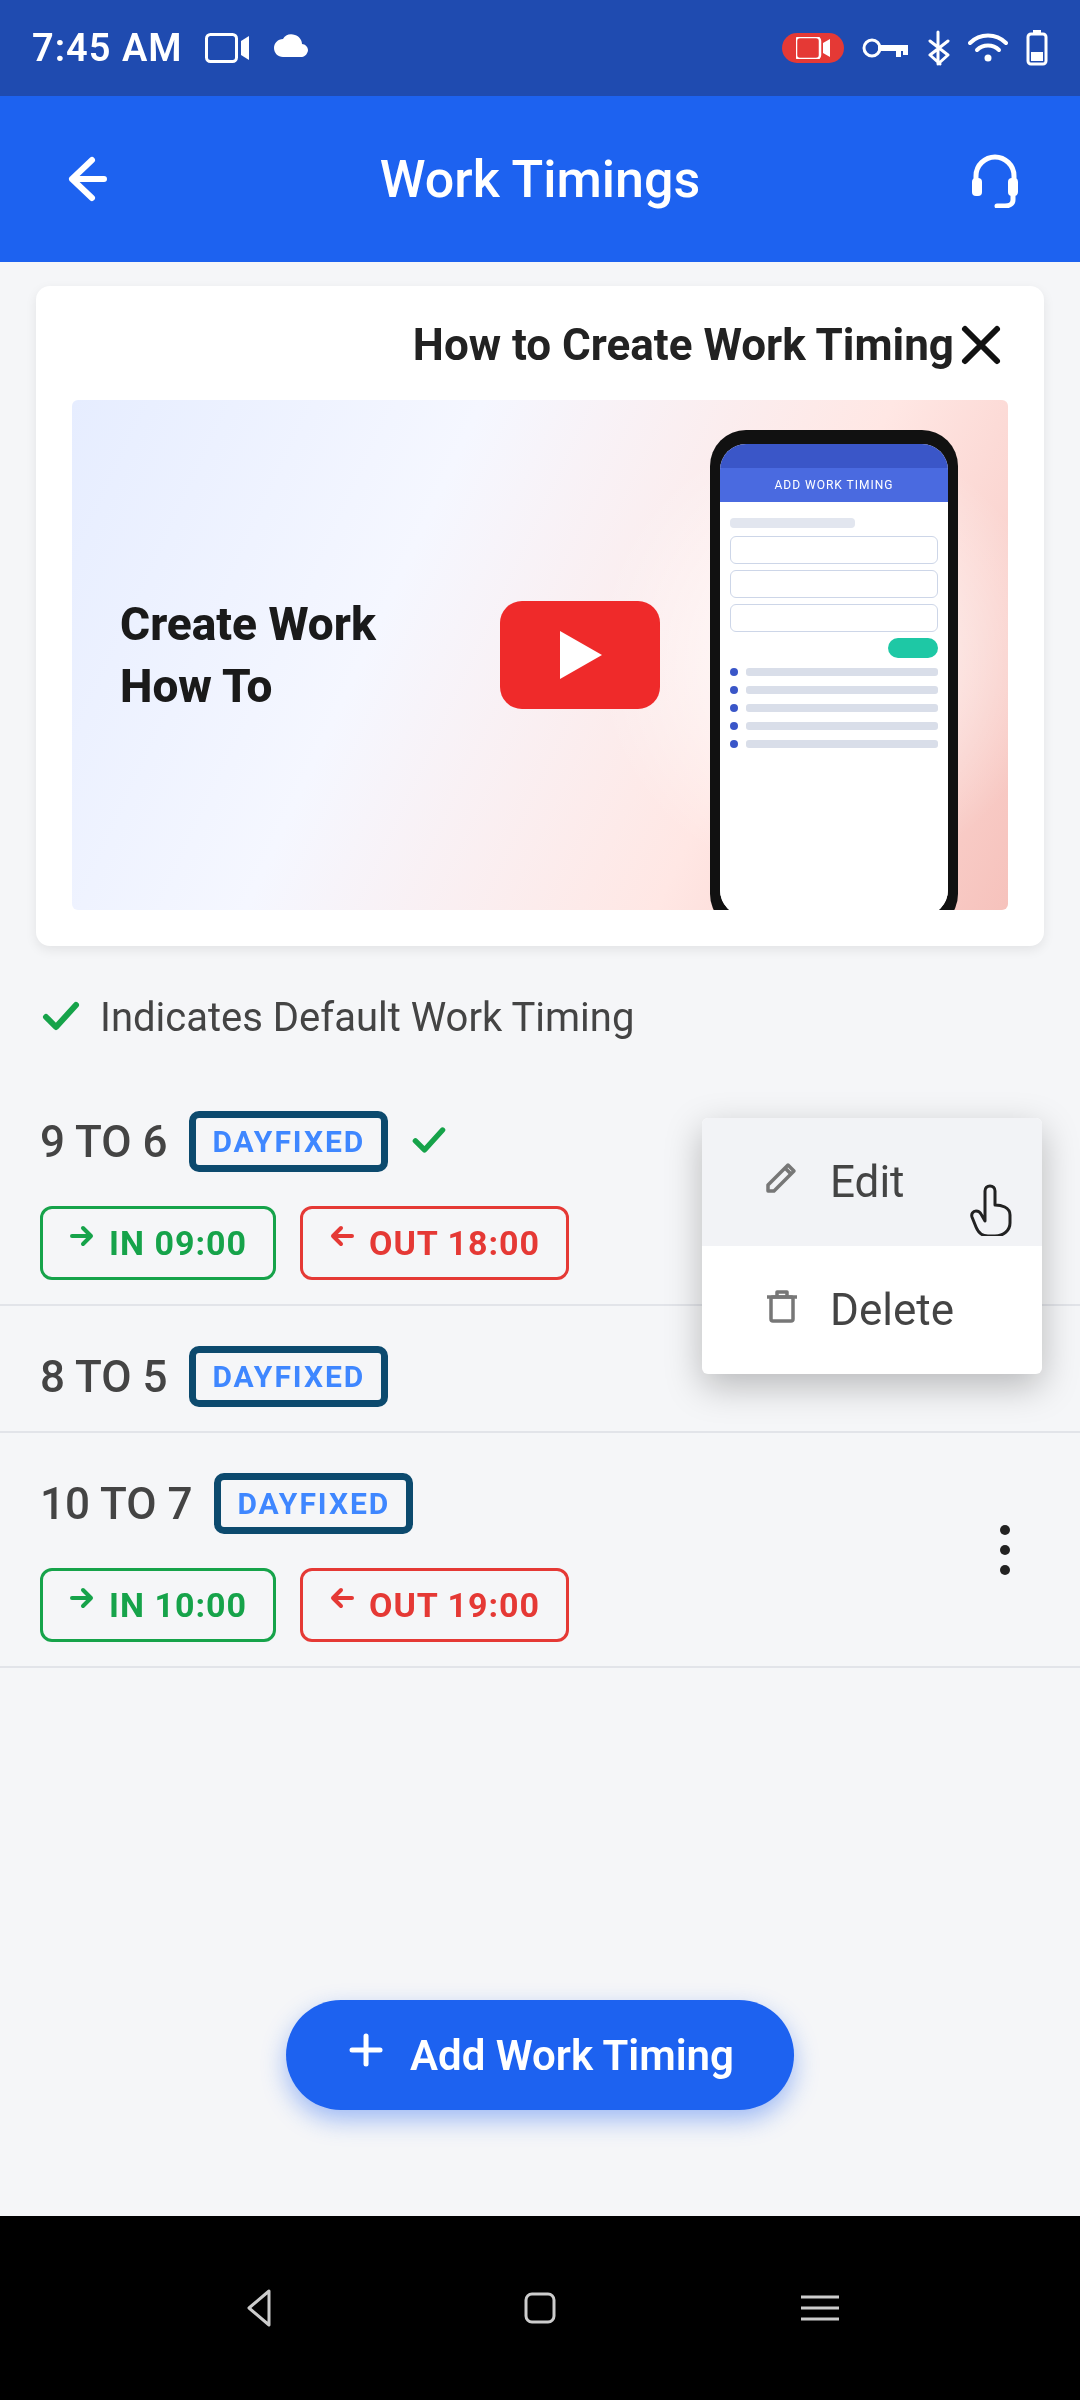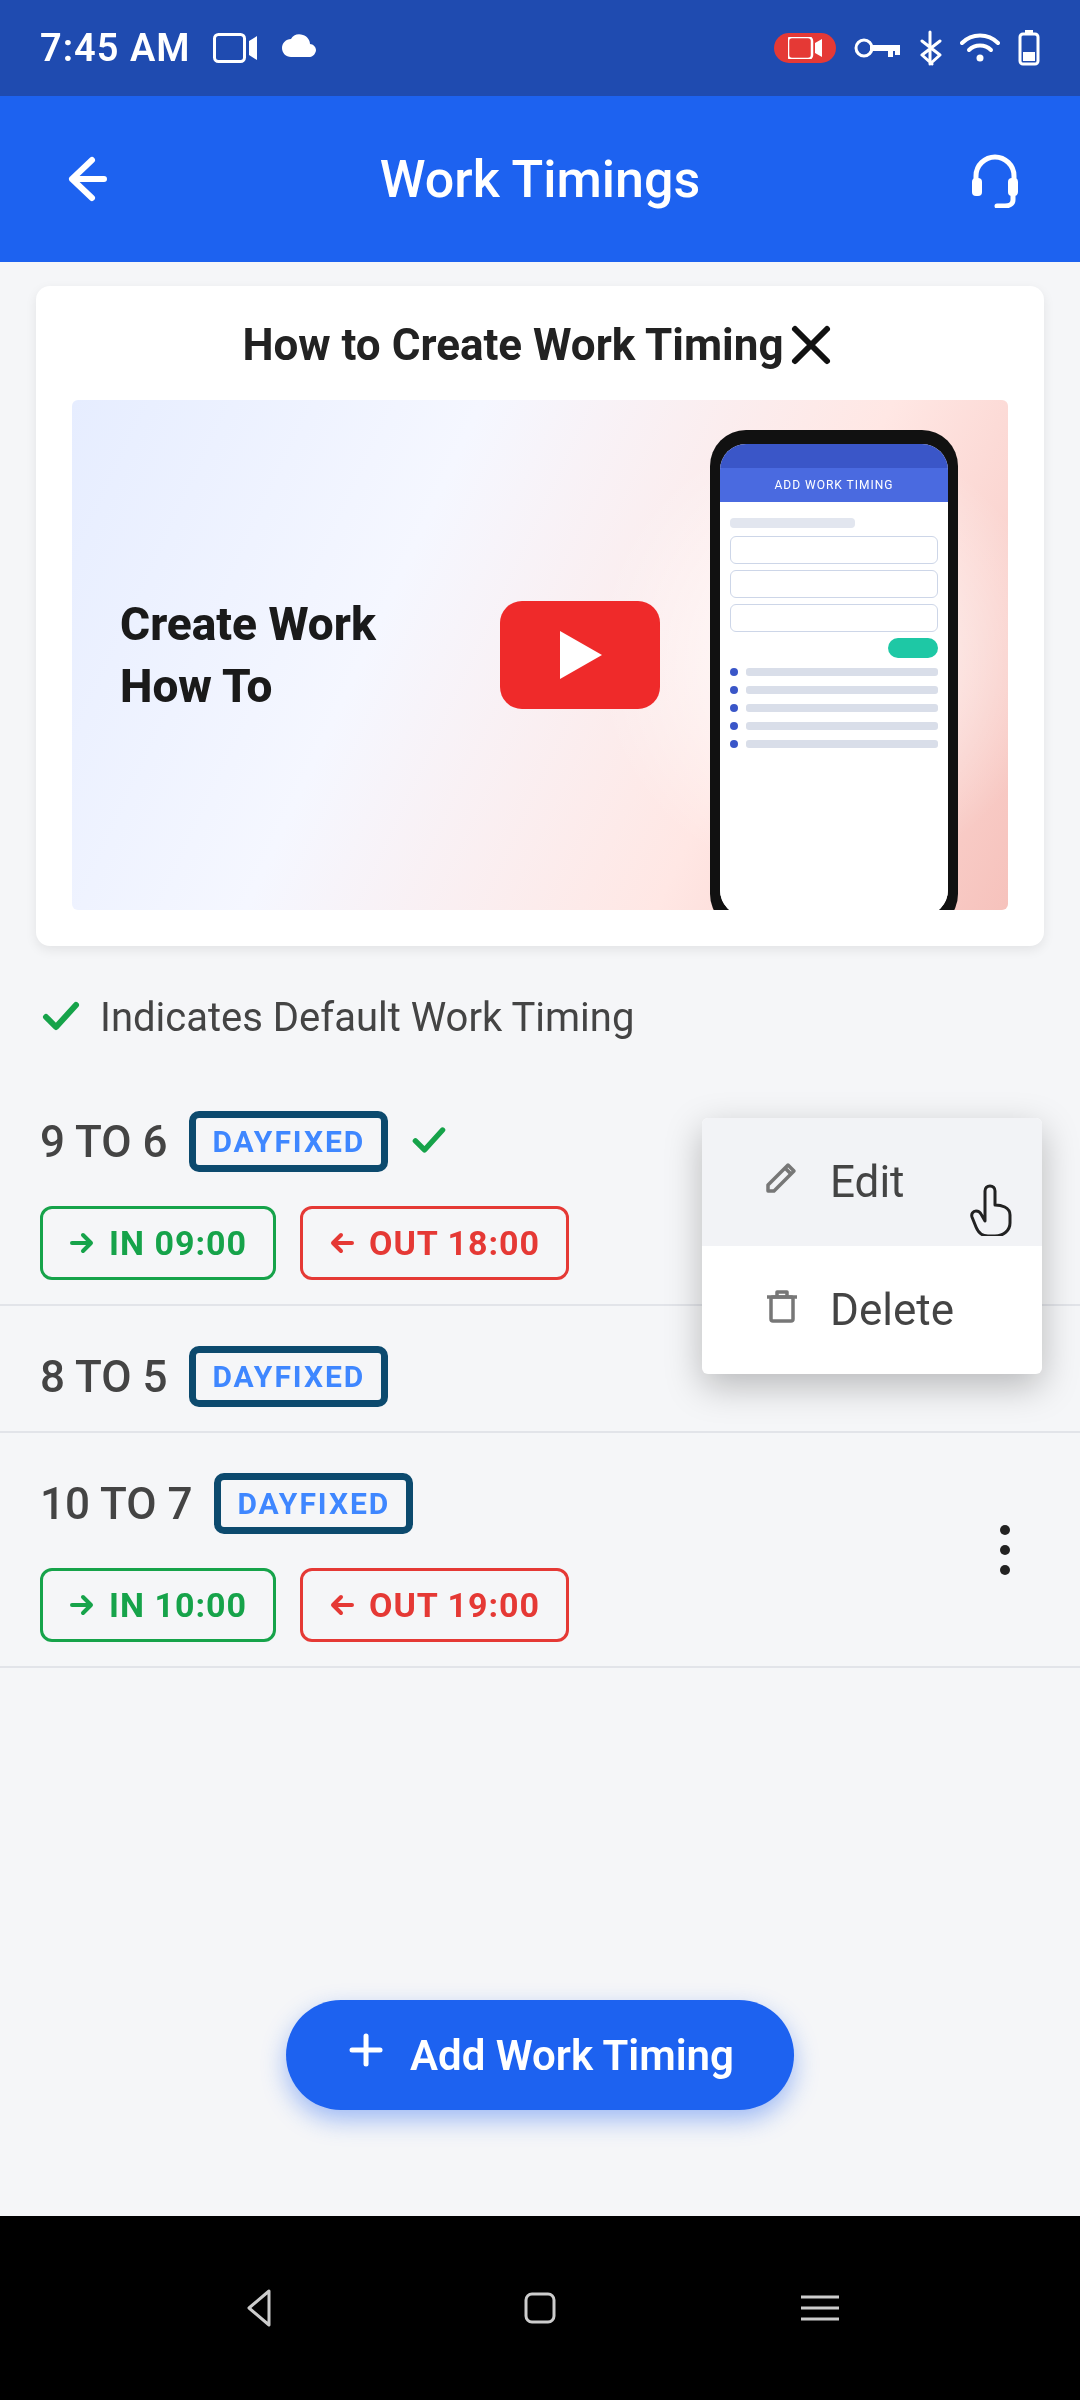--- a/index.html
+++ b/index.html
@@ -1,31 +1,31 @@
 <!DOCTYPE html>
 <html><head>
 <meta charset="utf-8">
 <style>
   * { box-sizing: border-box; margin: 0; padding: 0; }
   html, body { width: 1080px; height: 2400px; font-family: -apple-system, BlinkMacSystemFont, "Segoe UI", Roboto, Helvetica, Arial, sans-serif; background: #f5f6f8; overflow: hidden; }
-  .status-bar { height: 96px; background: #1f4bb0; display: flex; align-items: center; justify-content: space-between; padding: 0 40px; color: #fff; }
+  .status-bar { height: 96px; background: #1f4bb0; display: flex; align-items: center; justify-content: space-between; padding: 0 32px; color: #fff; }
   .status-left { display: flex; align-items: center; gap: 22px; }
   .status-time { font-size: 38px; font-weight: 600; letter-spacing: 1px; }
   .status-right { display: flex; align-items: center; gap: 18px; }
   .status-icon { display: inline-flex; align-items: center; }
   .rec-pill { background: #e53935; border-radius: 18px; padding: 4px 14px; display: inline-flex; align-items: center; }
 
   .app-bar { height: 166px; background: #1d62f0; display: flex; align-items: center; justify-content: space-between; padding: 0 50px; }
   .app-bar-title { color: #fff; font-size: 52px; font-weight: 500; flex: 1; text-align: center; }
   .back-btn, .support-btn { width: 70px; display: flex; align-items: center; justify-content: center; }
 
   .content { padding: 24px 0 0 0; }
 
   .howto-card { background: #fff; margin: 0 36px; border-radius: 14px; box-shadow: 0 4px 12px rgba(0,0,0,0.08); padding: 32px 36px 36px 36px; }
-  .howto-head { display: flex; align-items: center; justify-content: center; margin-bottom: 28px; }
+  .howto-head { display: flex; align-items: center; justify-content: flex-end; margin-bottom: 28px; }
   .howto-title { font-size: 44px; font-weight: 700; color: #222; }
   .howto-close { width: 54px; height: 54px; display: flex; align-items: center; justify-content: center; }
   .thumb { position: relative; height: 510px; border-radius: 6px; overflow: hidden; background: linear-gradient(115deg, #e6edff 0%, #f5f7ff 35%, #ffe7e4 70%, #f6c2bc 100%); display: flex; align-items: center; padding-left: 48px; }
   .thumb-text { font-size: 46px; font-weight: 800; color: #1a1a1a; line-height: 1.35; max-width: 420px; }
   .play-btn { position: absolute; left: 50%; top: 50%; transform: translate(-40px,-50%); width: 160px; height: 108px; background: #ef2a2a; border-radius: 22px; display: flex; align-items: center; justify-content: center; }
   .phone-frame { position: absolute; right: 50px; top: 30px; width: 248px; height: 500px; background: #111; border-radius: 36px; padding: 14px 10px; }
   .phone-screen { width: 100%; height: 100%; background: #fff; border-radius: 26px; overflow: hidden; display: flex; flex-direction: column; }
   .phone-top { height: 24px; background: #3a56c8; }
   .phone-bar { height: 34px; background: #4a6ae0; display:flex; align-items:center; justify-content:center; color:#fff; font-size:12px; letter-spacing:1px; }
   .phone-body { flex:1; background:#fff; padding:8px 10px; }
@@ -43,21 +43,21 @@
 
   .timing-list { }
   .timing-item { padding: 40px 40px 24px 40px; border-bottom: 2px solid #e2e4e9; position: relative; }
   .timing-top { display:flex; align-items:center; gap:22px; }
   .timing-name { font-size: 44px; font-weight: 500; color:#444; }
   .day-badge { border: 7px solid #0c4a6e; color:#3f87ff; border-radius: 10px; padding: 6px 16px; font-size: 30px; font-weight: 700; letter-spacing: 2px; }
   .default-check { color:#16a34a; }
   .more-btn { position: absolute; right: 54px; top: 50%; transform: translateY(-50%); display:flex; flex-direction:column; gap:10px; align-items:center; padding: 16px; }
   .more-dot { width:10px; height:10px; background:#222; border-radius:50%; }
   .pill-row { display:flex; gap:24px; margin-top: 34px; }
-  .pill { border-width:3px; border-style:solid; border-radius:12px; padding: 14px 26px; font-size: 34px; font-weight:700; letter-spacing:1px; display:flex; align-items:center; gap:14px; }
+  .pill { border-width:3px; border-style:solid; border-radius:12px; padding: 14px 26px; font-size: 34px; font-weight:700; letter-spacing:1px; display:flex; gap:14px; }
   .pill.in { border-color:#16a34a; color:#16a34a; }
   .pill.out { border-color:#e53935; color:#e53935; }
 
   .fab { position:absolute; left:50%; transform:translateX(-50%); bottom:290px; background:#1d62f0; color:#fff; border-radius: 70px; height: 110px; padding: 0 60px; display:flex; align-items:center; gap:24px; font-size:42px; font-weight:600; box-shadow: 0 10px 24px rgba(29,98,240,0.4); }
 
   .popup { position:absolute; right:38px; top:1118px; width:340px; background:#fff; border-radius:6px; box-shadow:0 12px 36px rgba(0,0,0,0.25); overflow:hidden; }
   .popup-item { display:flex; align-items:center; gap:28px; padding:38px 60px; font-size:44px; color:#444; }
   .popup-item.highlight { background:#f2f3f6; }
   .cursor { position:absolute; right:60px; top:1180px; }
 

